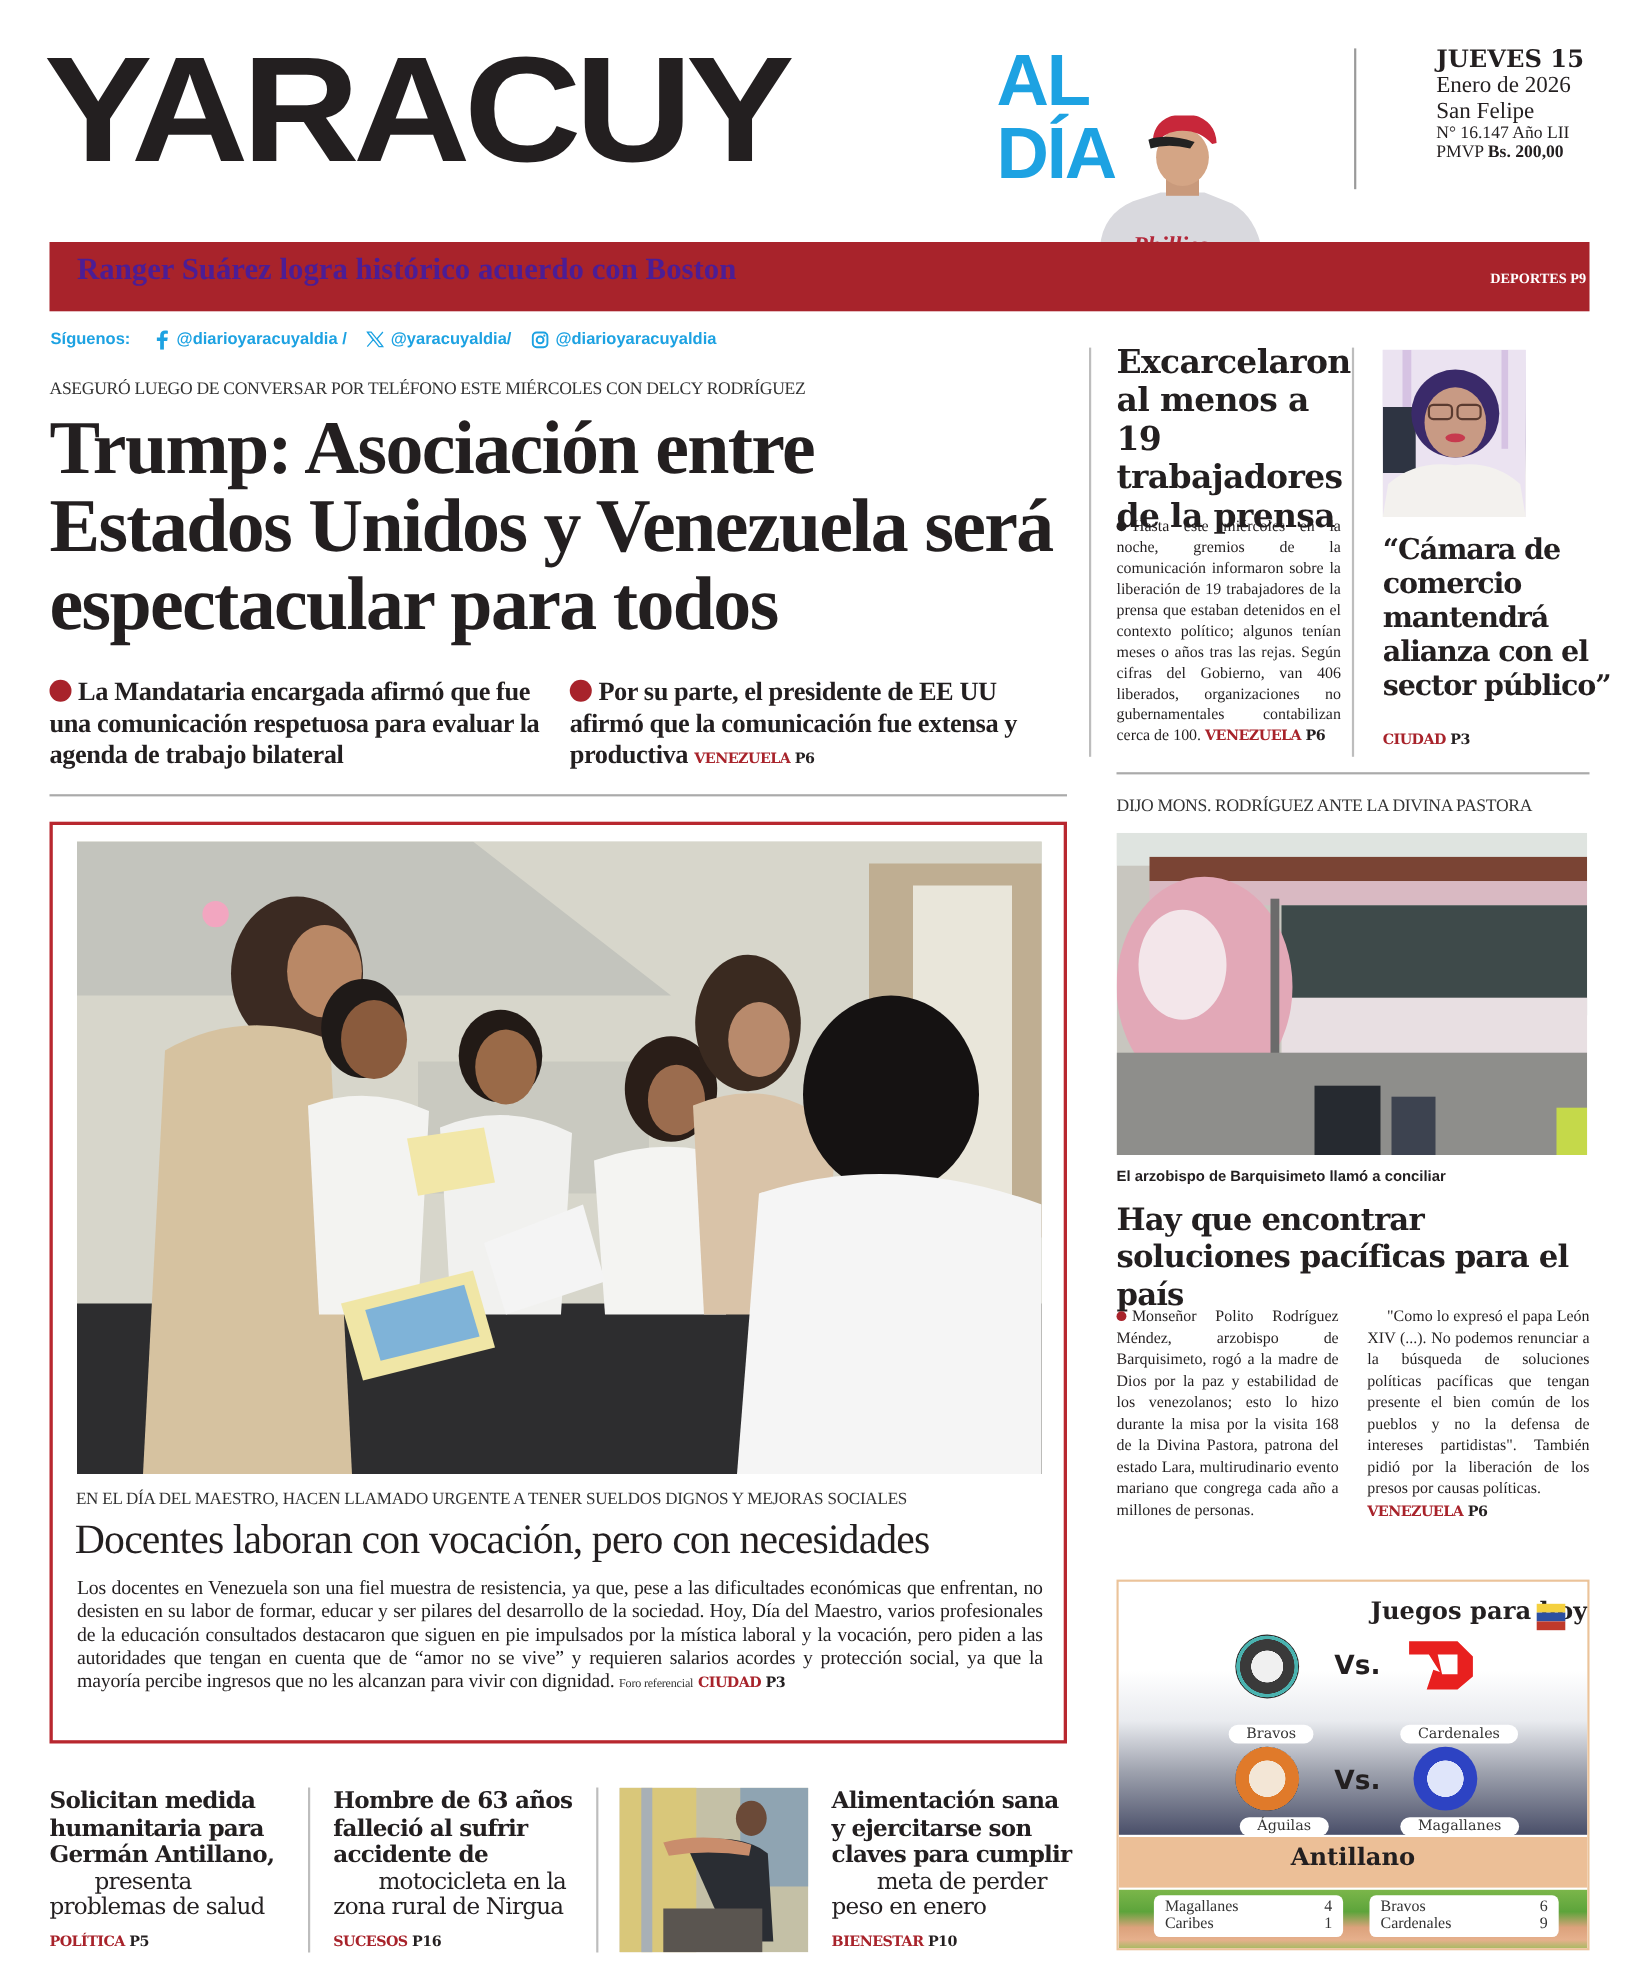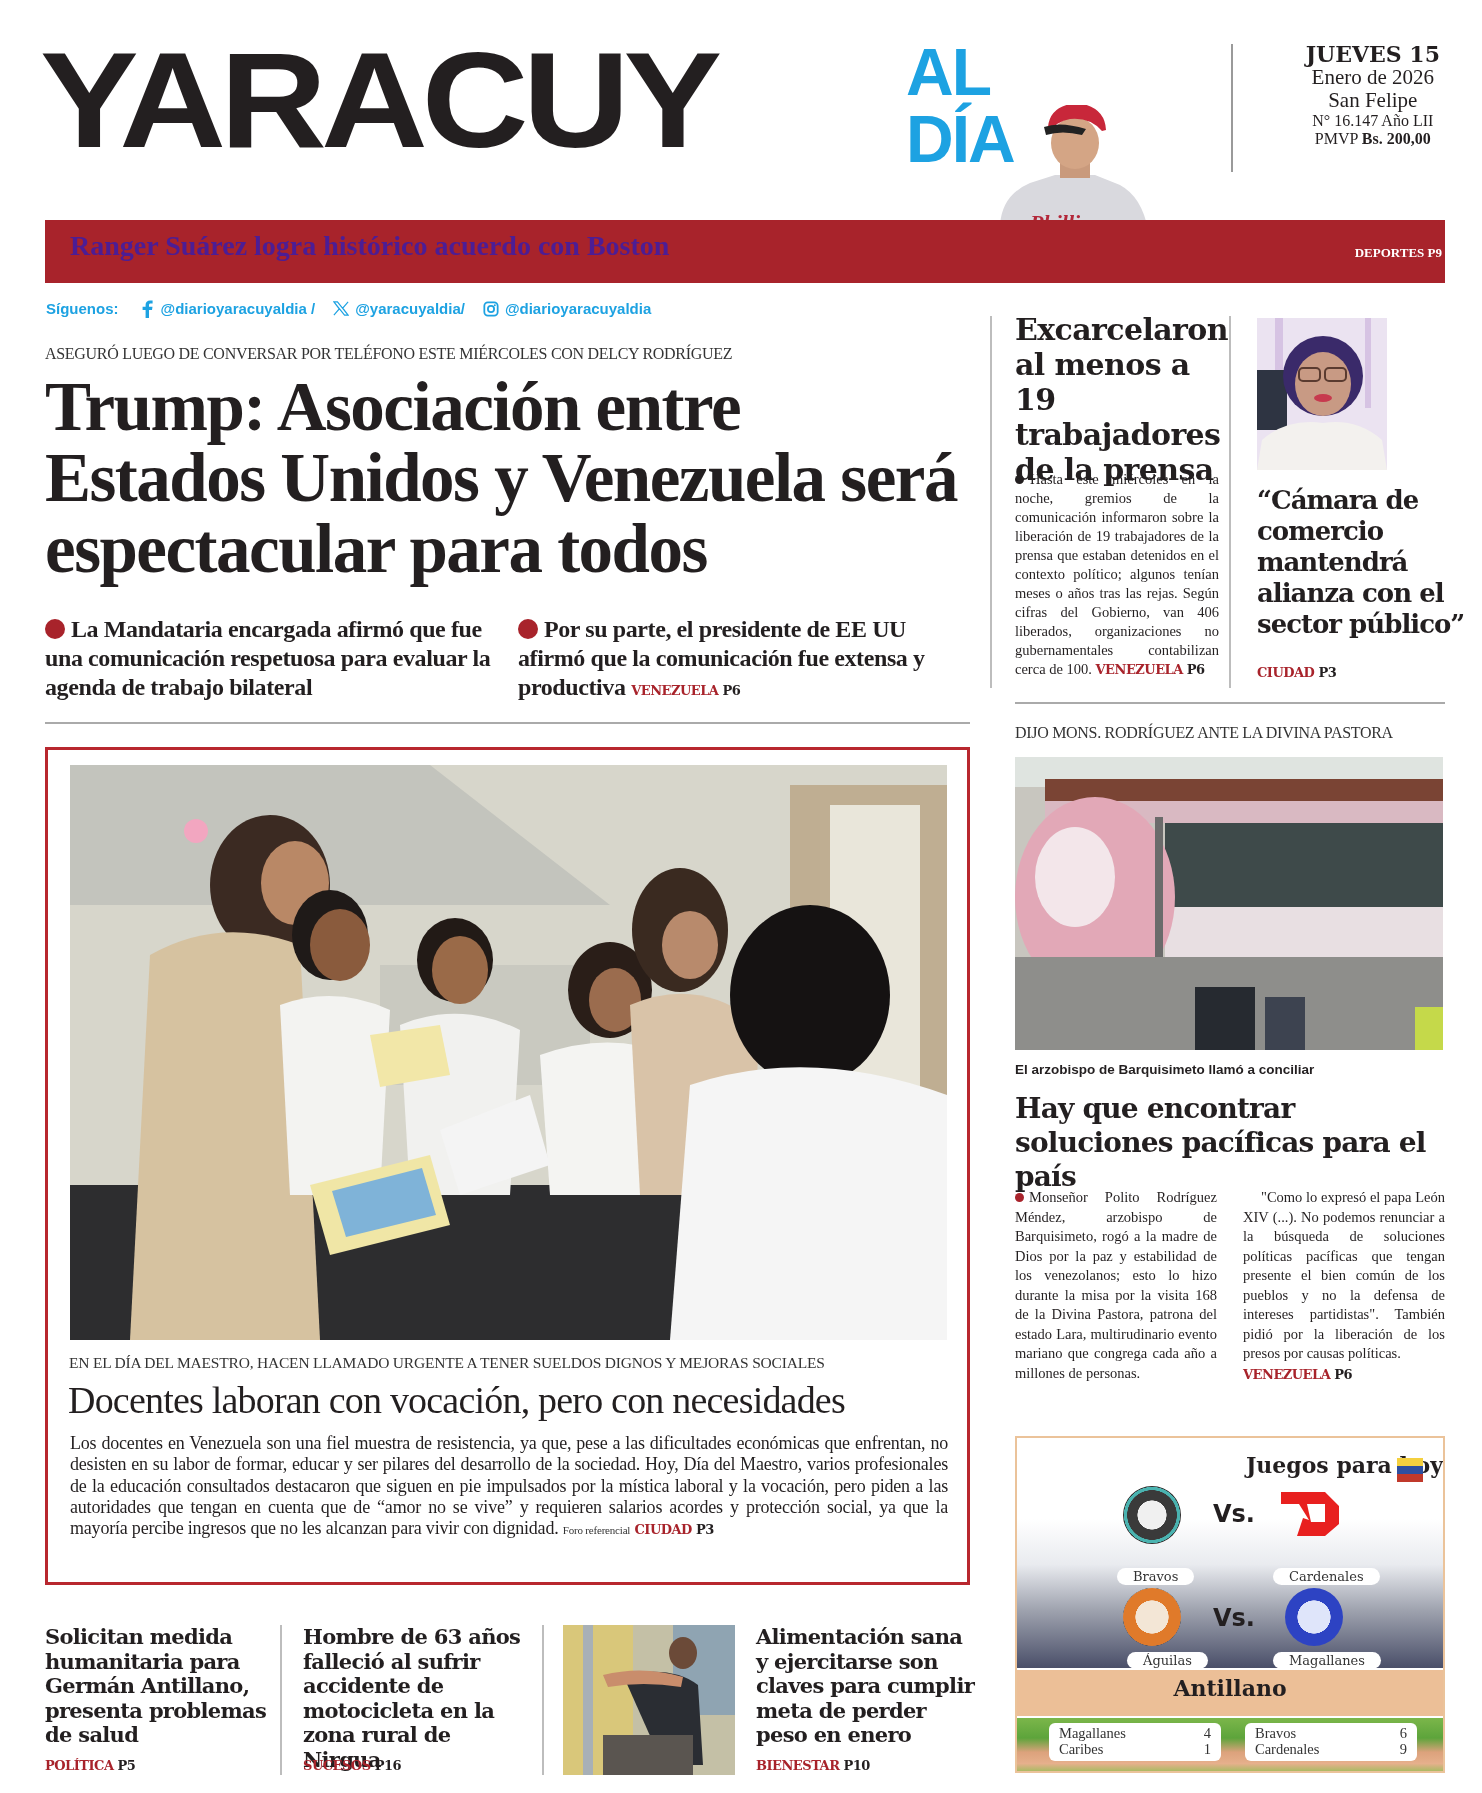--- a/index.html
+++ b/index.html
@@ -5,21 +5,21 @@
   * { box-sizing: border-box; margin: 0; padding: 0; }
   html, body { width: 1482px; height: 1793px; background: #ffffff; overflow: hidden; }
   body { position: relative; font-family: "DejaVu Serif", serif; color: #231f20; }
   .abs { position: absolute; }
 
   
   #logo-main { left: 40px; top: 32px; font-family: "Liberation Sans", sans-serif; font-weight: 900; font-size: 148px; letter-spacing: -6px; line-height: 1; color: #231f20; transform: scaleY(0.92); transform-origin: top left; }
   #logo-al { left: 906px; top: 42px; font-family: "Liberation Sans", sans-serif; font-weight: 900; font-size: 66px; line-height: 0.92; color: #1da2e2; letter-spacing: -2px; }
   #player { left: 990px; top: 105px; width: 170px; height: 175px; }
   #mast-divider { left: 1231px; top: 44px; width: 2px; height: 128px; background: #9a9a9a; }
-  #mast-info { right: 42px; top: 42px; text-align: center; line-height: 1.1; }
+  #mast-info { right: 42px; top: 42px; text-align: left; line-height: 1.1; }
   #mast-info .day { font-family: "DejaVu Serif", serif; font-weight: 700; font-size: 22px; }
   #mast-info .l { font-family: "Liberation Serif", serif; font-size: 21px; }
   #mast-info .s { font-family: "Liberation Serif", serif; font-size: 16px; }
 
   
   #banner { left: 45px; top: 220px; width: 1400px; height: 63px; background: #a8232b; }
   #banner-title { left: 70px; top: 230px; font-family: "Liberation Serif", serif; font-weight: 700; font-size: 28px; color: #4c1d95; }
   #banner-sec { right: 40px; top: 245px; font-family: "Liberation Serif", serif; font-weight: 700; font-size: 13px; color: #fff; }
 
   
@@ -72,21 +72,21 @@
   #feature-box { left: 45px; top: 747px; width: 925px; height: 838px; border: 3px solid #b8272f; }
   #feature-photo { left: 70px; top: 765px; width: 877px; height: 575px; overflow: hidden; background: #cfd0c4; }
   #feature-kicker { left: 69px; top: 1354px; font-family: "Liberation Serif", serif; font-size: 15.5px; color: #333; letter-spacing: -0.2px; }
   #feature-head { left: 68px; top: 1378px; font-family: "Liberation Serif", serif; font-size: 38px; letter-spacing: -0.8px; color: #231f20; }
   #feature-body { left: 70px; top: 1433px; width: 878px; font-family: "Liberation Serif", serif; font-size: 18px; line-height: 21.3px; text-align: justify; color: #231f20; letter-spacing: -0.2px; }
   #feature-body .ph { font-size: 11px; color: #333; }
 
   
   .bot-head { top: 1625px; font-family: "DejaVu Serif", serif; font-size: 21px; line-height: 23.5px; letter-spacing: -0.7px; color: #231f20; }
   .bot-head b { font-weight: 700; }
-  .bot-head span.light { font-weight: 700; }
+  .bot-head span.light { font-weight: 400; margin-left: 41px; }
   .bot-tag { top: 1758px; }
   .vsep { top: 1625px; width: 2px; height: 150px; background: #bdbdbd; }
   #bot-photo { left: 563px; top: 1625px; width: 172px; height: 150px; overflow: hidden; }
 </style>
 </head>
 <body>
 
 <div class="abs" id="logo-main">YARACUY</div>
 <div class="abs" id="logo-al">
   <div><span>AL</span></div>

